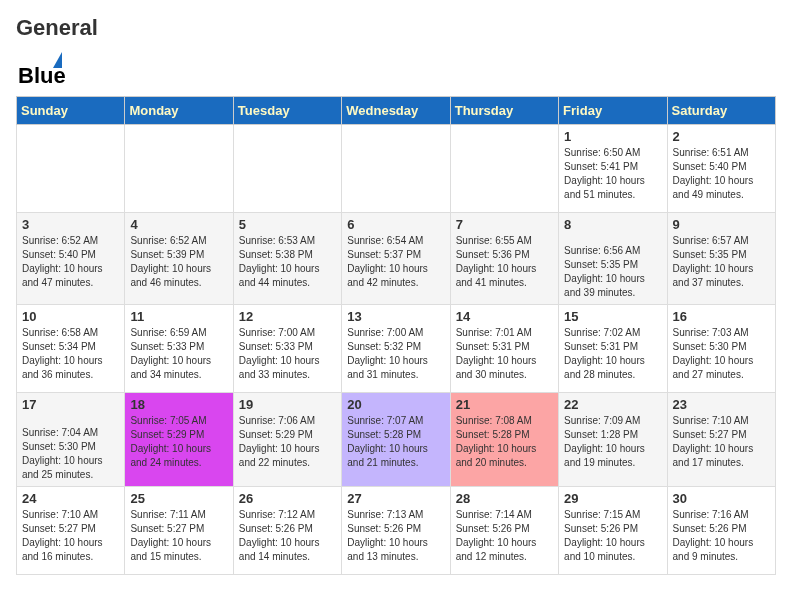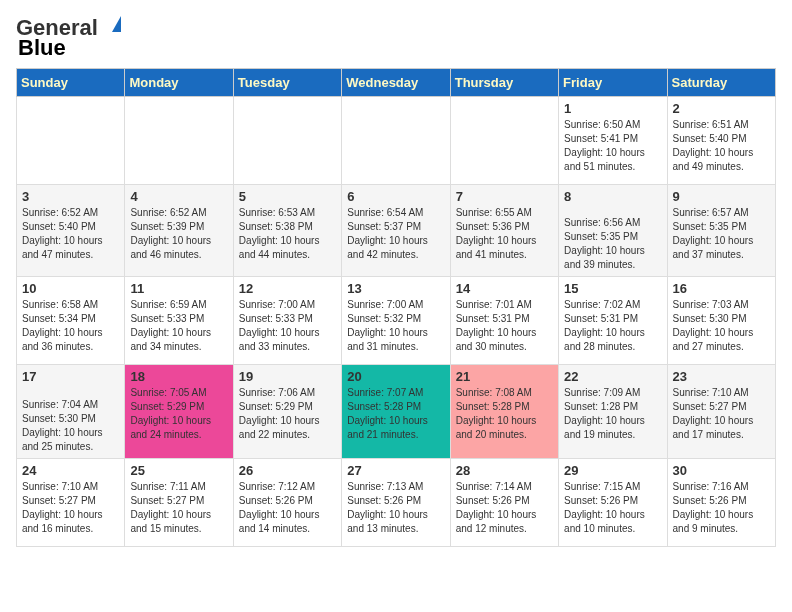--- a/index.html
+++ b/index.html
@@ -22,21 +22,23 @@
       align-items: flex-start;
     }
     .logo-text {
       font-size: 22px;
       font-weight: bold;
       color: #333;
       line-height: 1.1;
     }
     .logo-row {
       display: flex;
+      align-items: center;
       gap: 12px;
+      flex-direction: column;
     }
     .title-section {
       text-align: right;
     }
     .month-title {
       font-size: 36px;
       font-weight: bold;
       color: #333;
     }
     .location-title {
@@ -250,35 +252,35 @@
         </td>
       </tr>
       <tr>
         <td style="background: rgb(245, 245, 245);">
           <span class="day-num">17</span>
           <div class="day-info" style="white-space: pre-line; margin-top: 14px;">Sunrise: 7:04 AM
 Sunset: 5:30 PM
 Daylight: 10 hours
 and 25 minutes.</div>
         </td>
-        <td style="background: #ec4899;">
+        <td style="background: #d946ef;">
           <span class="day-num">18</span>
           <div class="day-info" style="white-space: pre-line;">Sunrise: 7:05 AM
 Sunset: 5:29 PM
 Daylight: 10 hours
 and 24 minutes.</div>
         </td>
         <td style="background: rgb(245, 245, 245); margin-top: 44px;">
           <span class="day-num">19</span>
           <div class="day-info" style="white-space: pre-line;">Sunrise: 7:06 AM
 Sunset: 5:29 PM
 Daylight: 10 hours
 and 22 minutes.</div>
         </td>
-        <td style="background: #14b8a6;">
+        <td style="background: #c4b5fd;">
           <span class="day-num">20</span>
           <div class="day-info" style="white-space: pre-line;">Sunrise: 7:07 AM
 Sunset: 5:28 PM
 Daylight: 10 hours
 and 21 minutes.</div>
         </td>
         <td style="background: #fca5a5;">
           <span class="day-num">21</span>
           <div class="day-info" style="white-space: pre-line;">Sunrise: 7:08 AM
 Sunset: 5:28 PM

